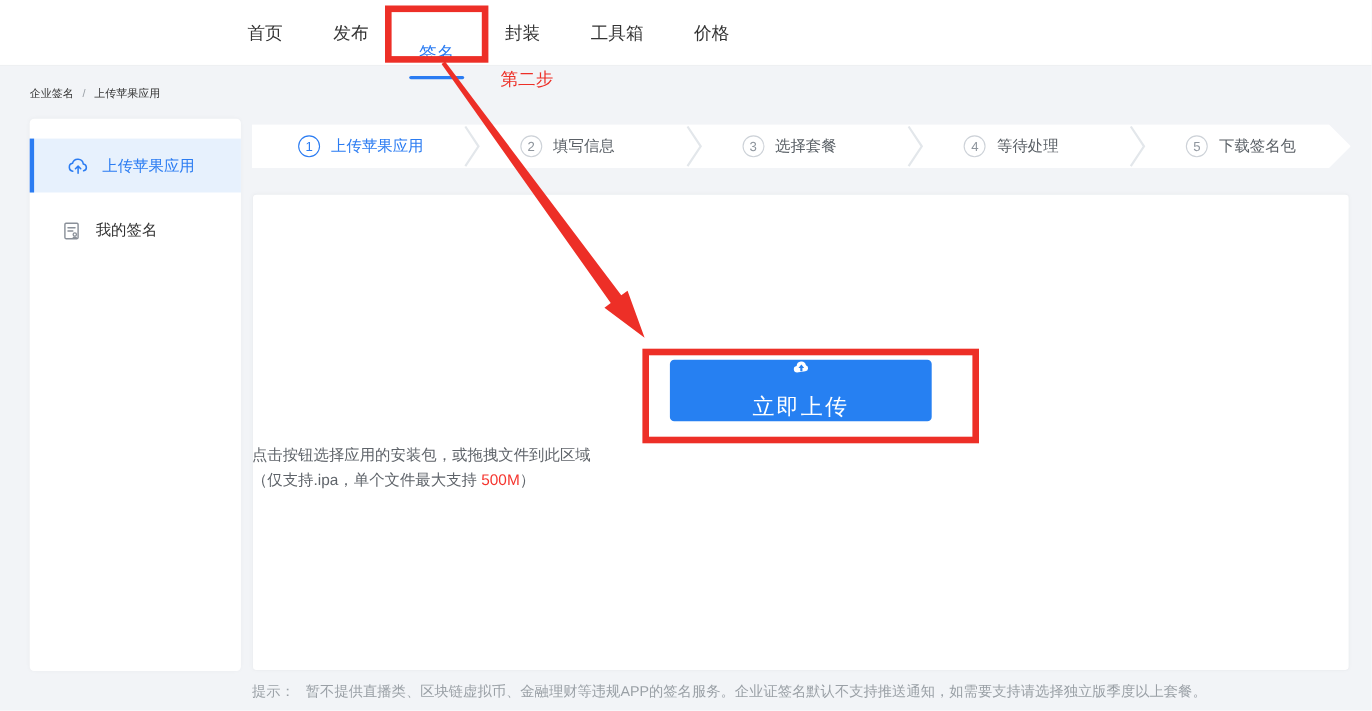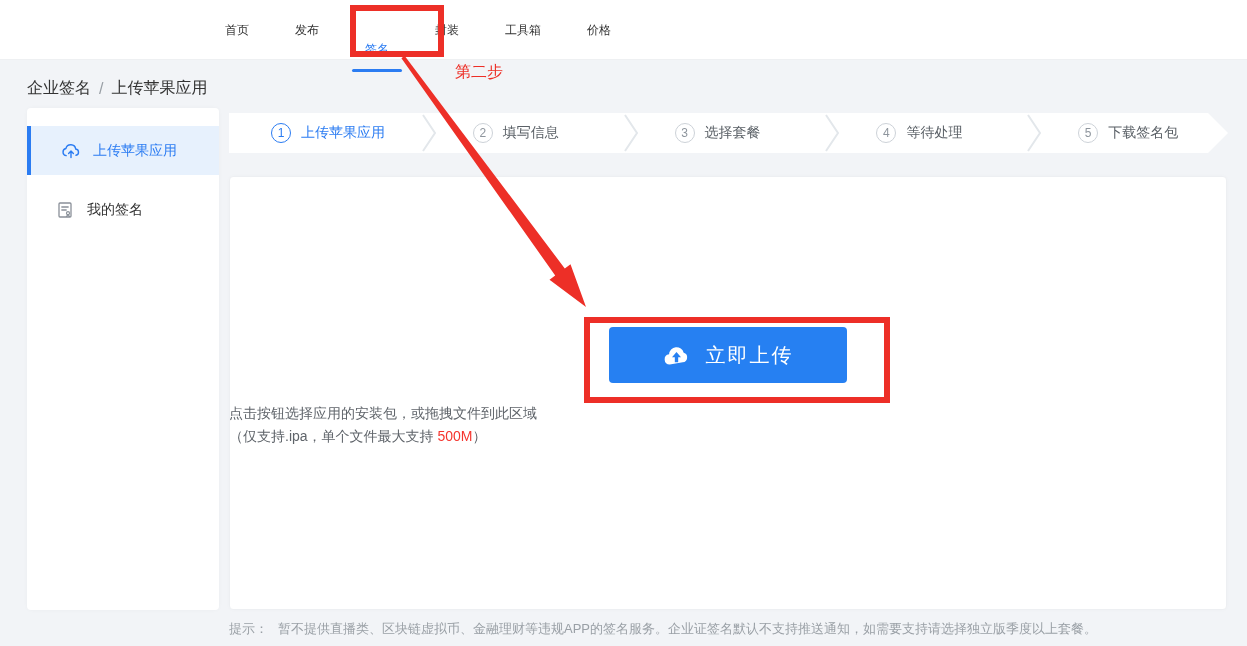--- a/index.html
+++ b/index.html
@@ -14,31 +14,31 @@
   
   .header {
     position:absolute; left:0; top:0; width:1247px; height:60px;
     background:#fff; border-bottom:1px solid #eef0f2; z-index:5;
   }
   .nav {
     position:absolute; left:225px; top:0; height:60px;
     display:flex; gap:46px; align-items:center;
   }
   .nav-item {
-    font-size:12px; color:#333; cursor:pointer; position:relative;
+    font-size:16px; color:#333; cursor:pointer; position:relative;
     height:60px; display:flex; align-items:center;font-family:Liberation Mono, monospace;
   }
   .nav-item.active { color:#2b7cf2;margin-top:39px; }
   .nav-item.active::after {
     content:""; position:absolute; left:50%; transform:translateX(-50%);
     bottom:8px; width:50px; height:3px; background:#2b7cf2; border-radius:2px;
   }
   
   .breadcrumb {
-    position:absolute; left:27px; top:78px; font-size:16px; color:#333;
+    position:absolute; left:27px; top:78px; font-size:10px; color:#333;
     display:flex; gap:8px; align-items:center; z-index:2;
   }
   .breadcrumb .sep { color:#9aa0a6; }
   
   .sidebar {
     position:absolute; left:27px; top:108px; width:192px; height:502px;
     background:#fff; border-radius:4px; box-shadow:0 0 4px rgba(0,0,0,0.03);
     padding-top:18px; z-index:2;
   }
   .side-item {
@@ -75,20 +75,21 @@
     position:absolute; left:229px; top:176px; width:998px; height:434px;
     background:#fff; border:1px solid #edeff2; border-radius:4px;
     box-shadow:0 0 4px rgba(0,0,0,0.02); z-index:2;
   }
   .upload-btn {
     position:absolute; left:609px; top:327px; width:238px; height:56px;
     background:#2680f2; border:none; border-radius:4px; color:#fff;
     font-size:20px; letter-spacing:2px; cursor:pointer; z-index:3;
     display:flex; align-items:center; justify-content:center; gap:16px;
     font-family:inherit;
+    flex-direction:column;
   }
   .hint1 {
     position:absolute; left:229px; top:405px; width:998px; text-align:left;
     font-size:14px; color:#5f646a; z-index:3;
   }
   .hint2 {
     position:absolute; left:229px; top:428px; width:998px; 
     font-size:14px; color:#5f646a; z-index:3;
   }
   .hint2 .hl { color:#f5352e; }

